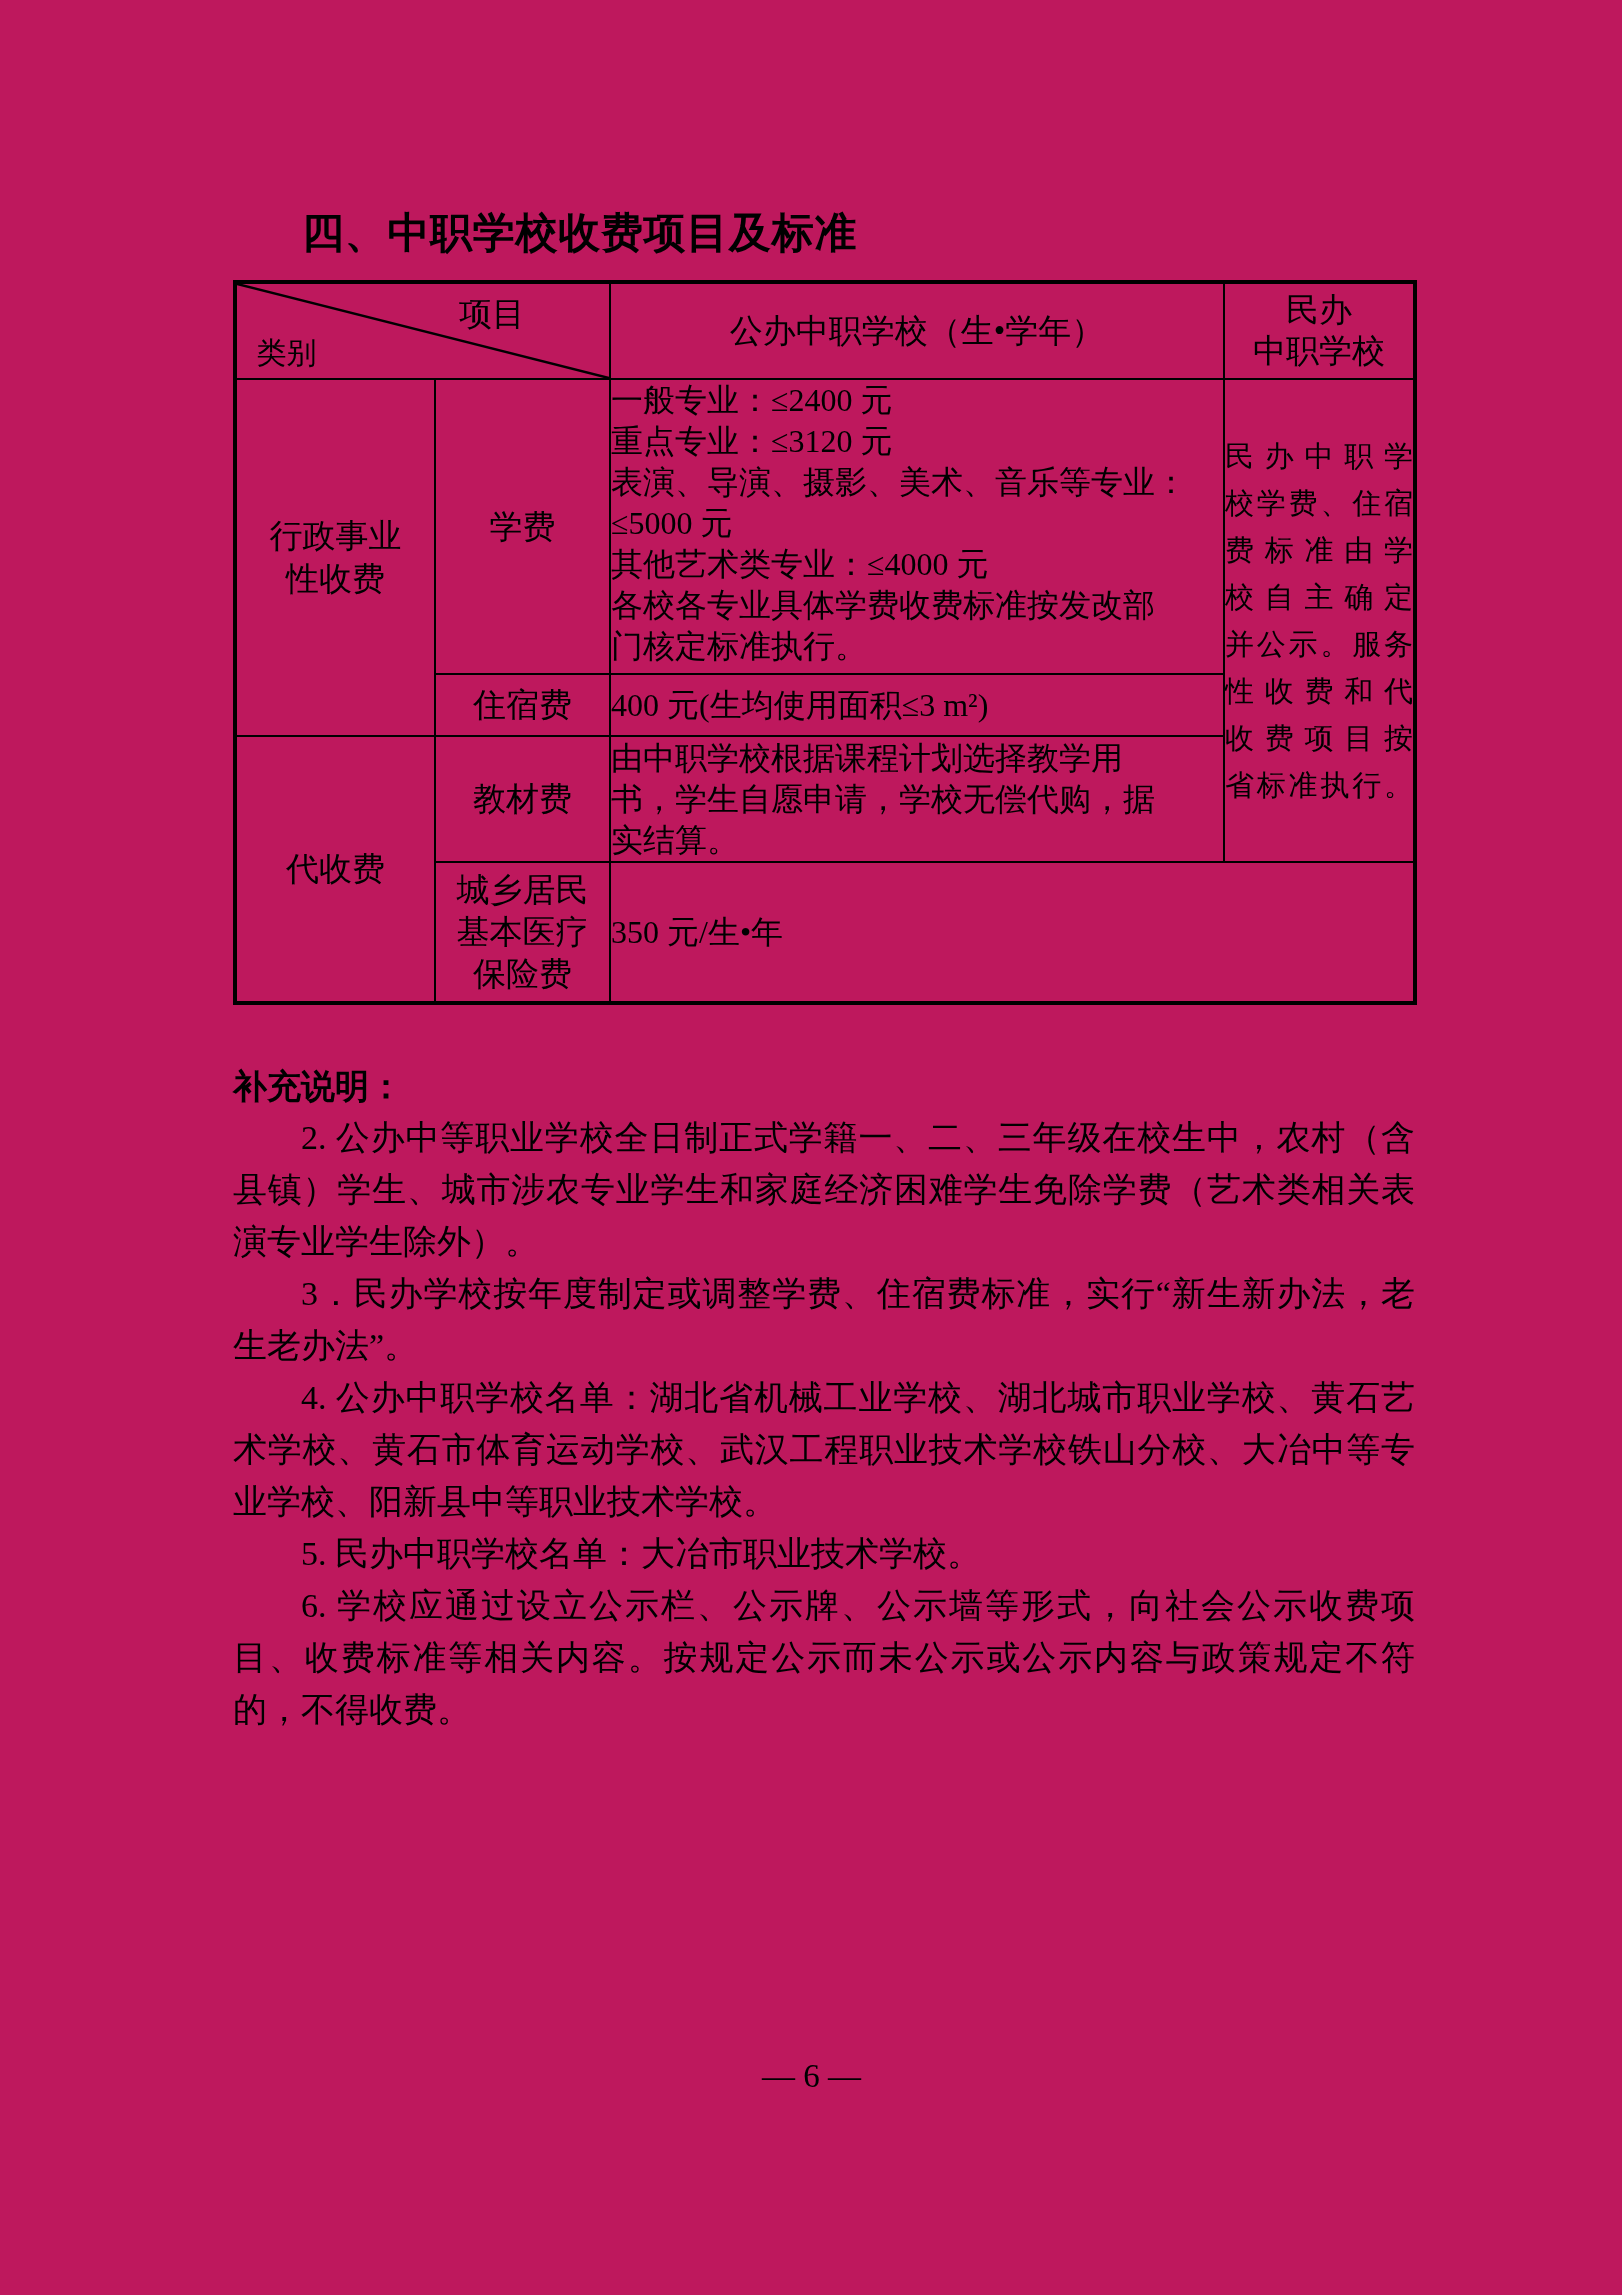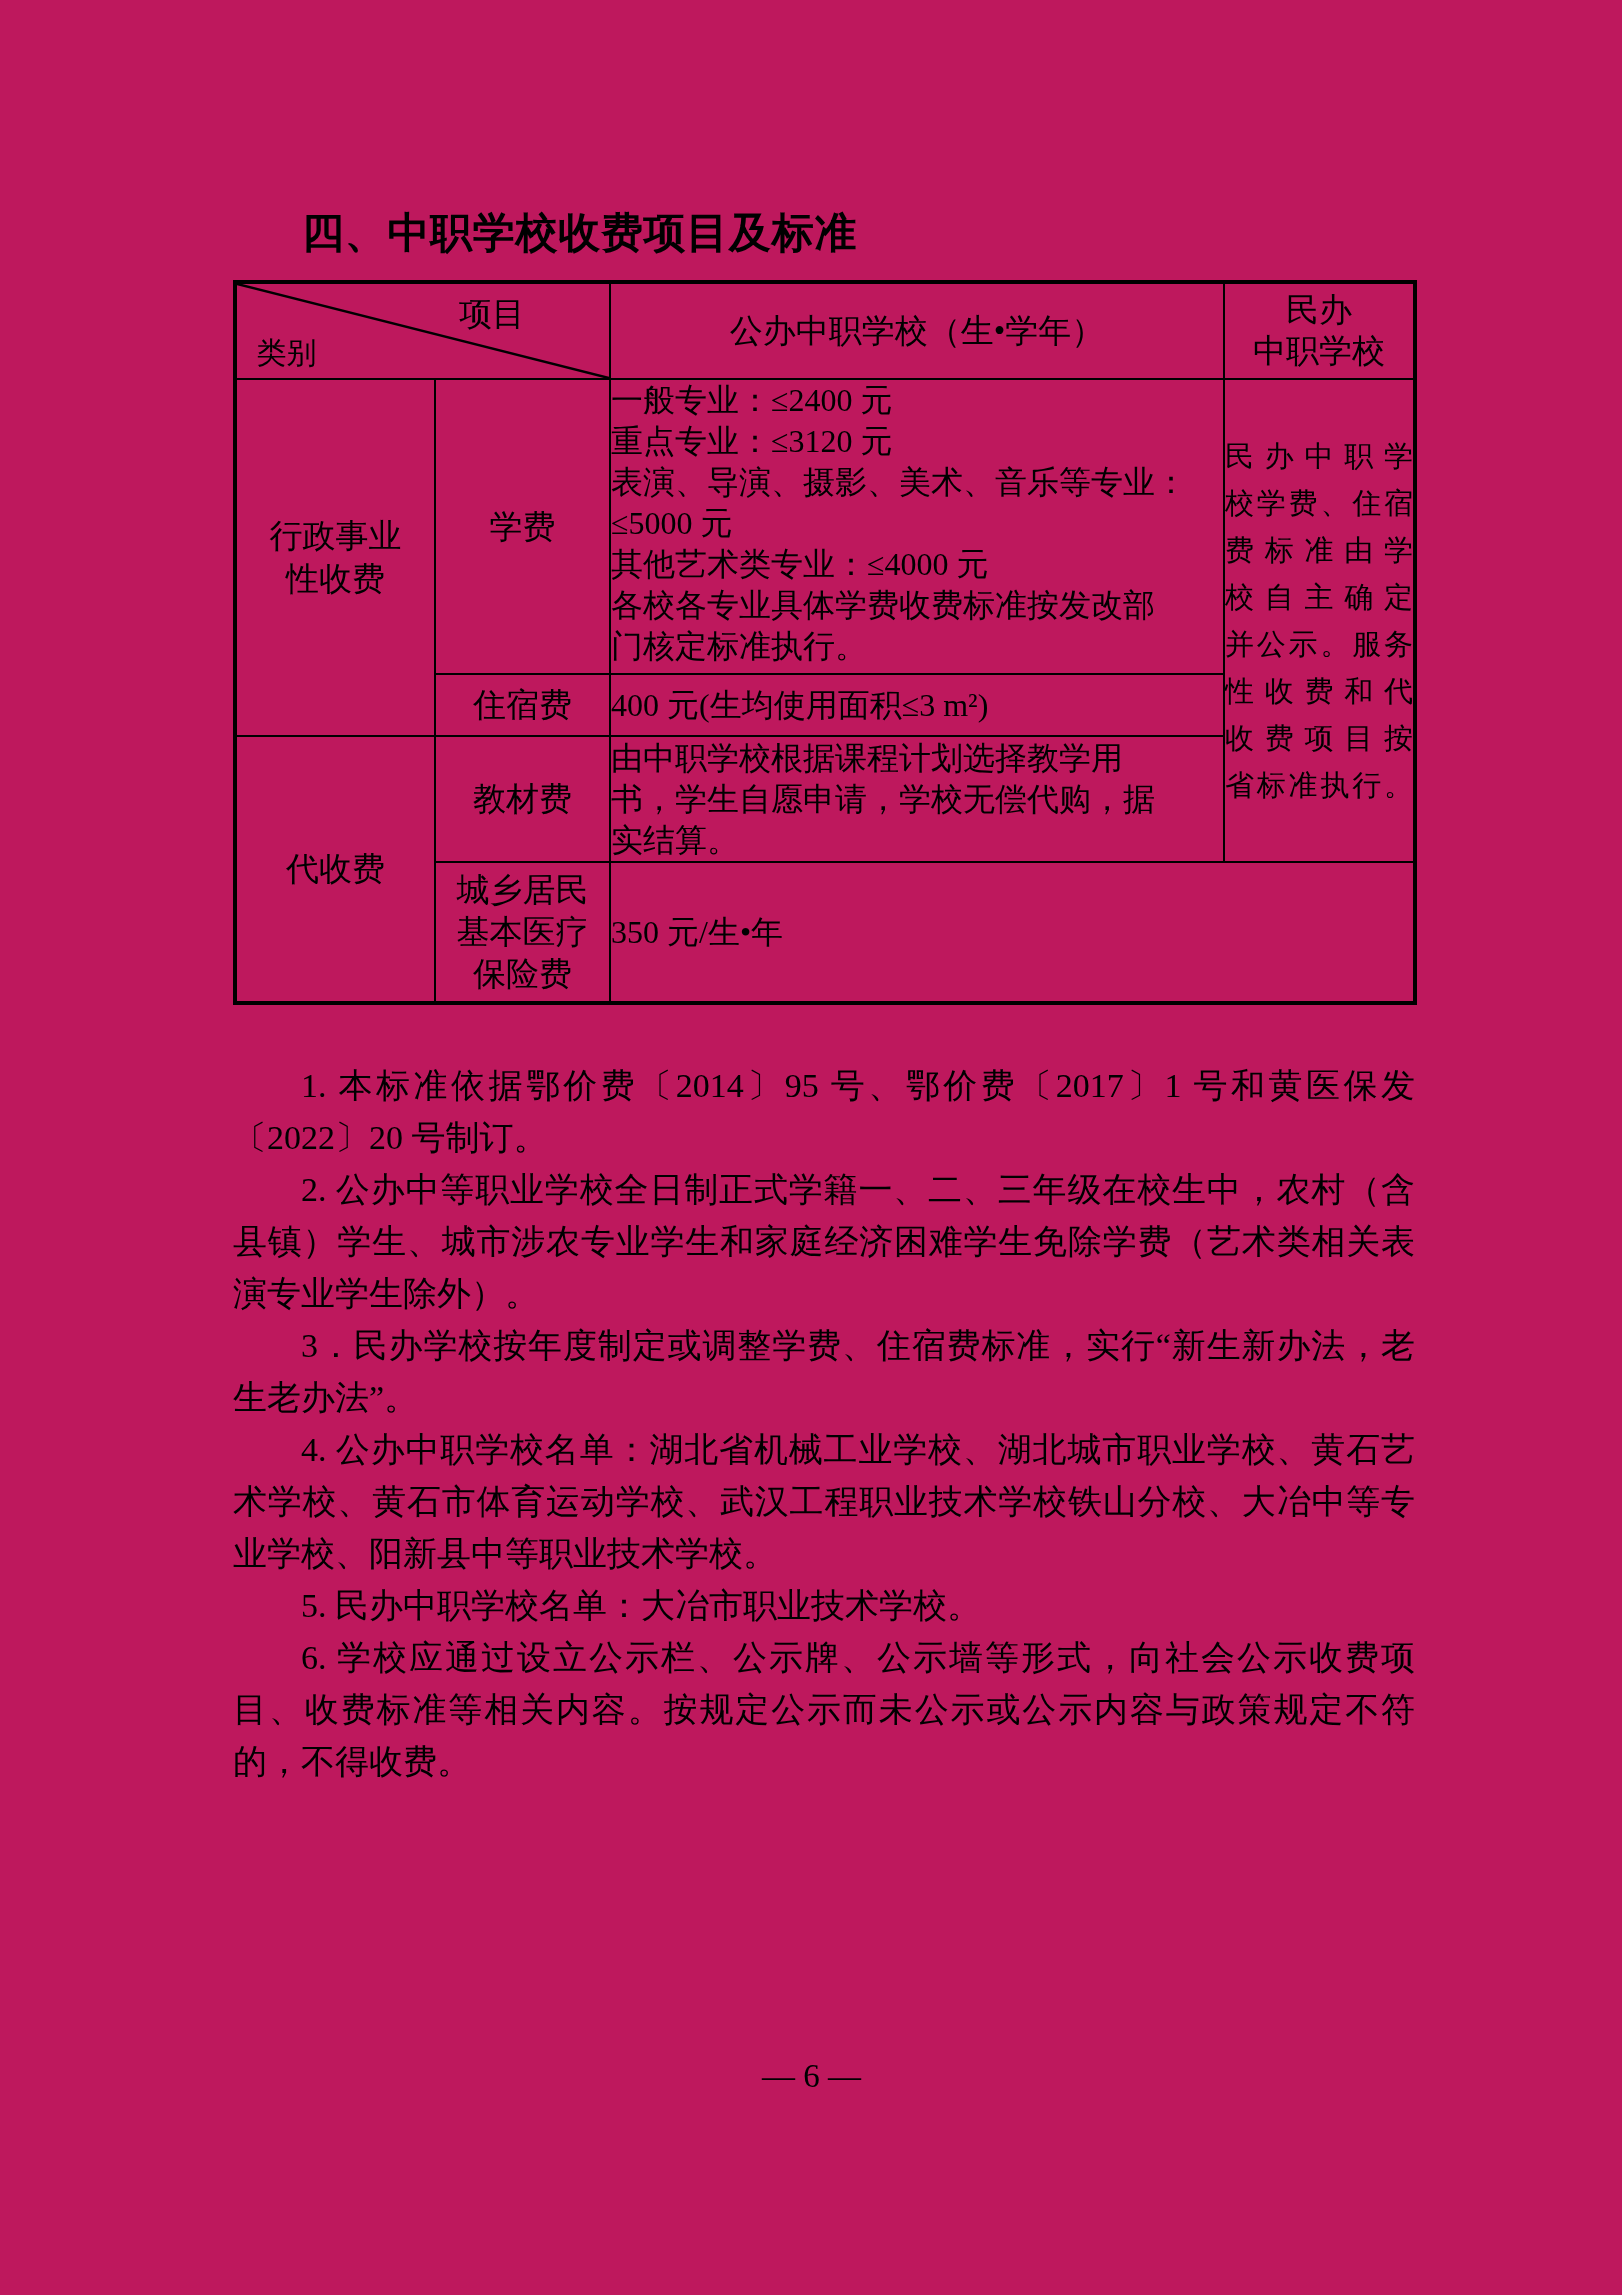--- a/index.html
+++ b/index.html
@@ -176,22 +176,22 @@
             <div>城乡居民</div>
             <div>基本医疗</div>
             <div>保险费</div>
           </td>
         <td colspan="2" class="content-cell">350 元/生•年</td>
       </tr>
     </tbody>
   </table>
 
   <div class="notes">
+    <div class="notes-label">补充说明：</div>
     <div class="notes-items">
-        <div class="note-p">1. 本标准依据鄂价费〔2014〕95 号、鄂价费〔2017〕1 号和黄医保发〔2022〕20 号制订。</div>
         <div class="note-p">2. 公办中等职业学校全日制正式学籍一、二、三年级在校生中，农村（含县镇）学生、城市涉农专业学生和家庭经济困难学生免除学费（艺术类相关表演专业学生除外）。</div>
         <div class="note-p">3．民办学校按年度制定或调整学费、住宿费标准，实行“新生新办法，老生老办法”。</div>
         <div class="note-p">4. 公办中职学校名单：湖北省机械工业学校、湖北城市职业学校、黄石艺术学校、黄石市体育运动学校、武汉工程职业技术学校铁山分校、大冶中等专业学校、阳新县中等职业技术学校。</div>
         <div class="note-p">5. 民办中职学校名单：大冶市职业技术学校。</div>
         <div class="note-p">6. 学校应通过设立公示栏、公示牌、公示墙等形式，向社会公示收费项目、收费标准等相关内容。按规定公示而未公示或公示内容与政策规定不符的，不得收费。</div>
       </div>
   </div>
 
   <div class="footer">
     <span>— 6 —</span>

